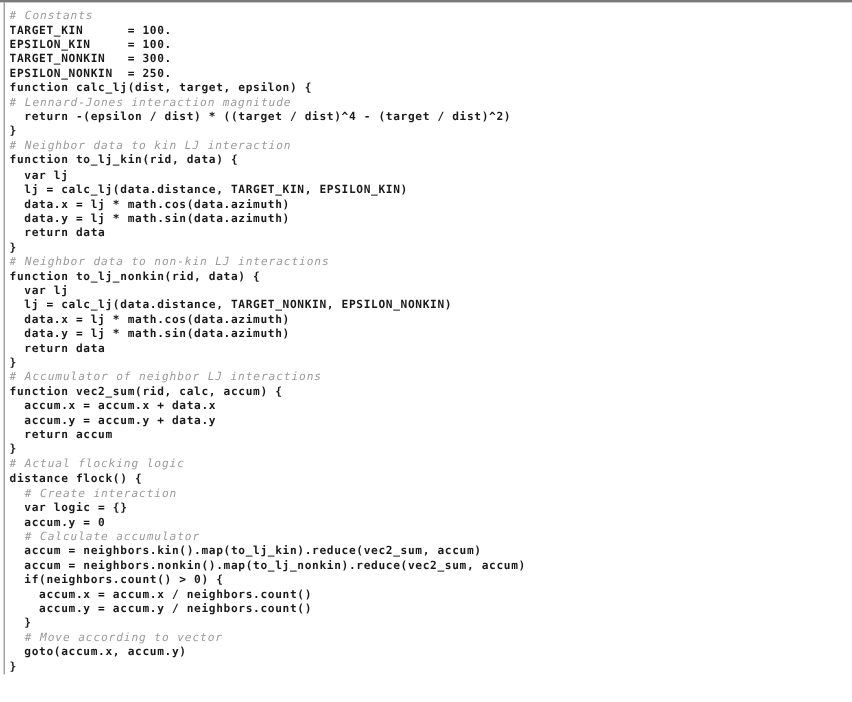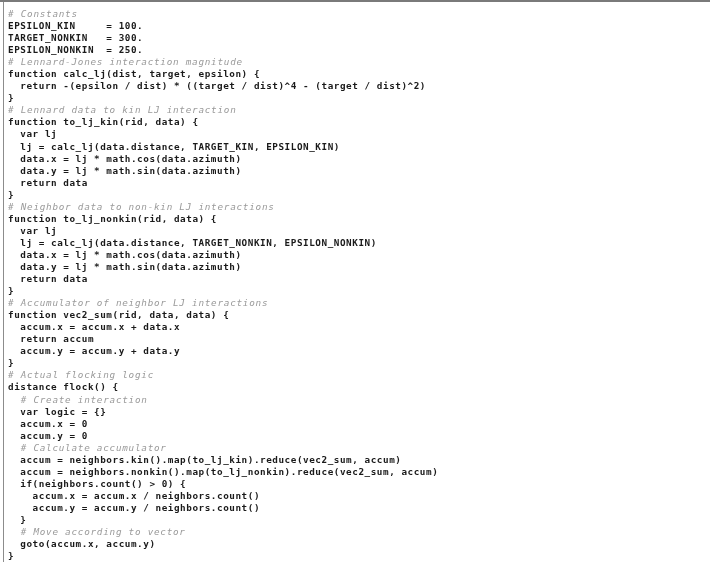--- a/index.html
+++ b/index.html
@@ -75,54 +75,54 @@
 <body>
 
 <div id="listing-frame">
 
   <div id="top-rule"></div>
 
   <div id="code-body">
     <div id="left-rule"></div>
     <div class="code-lines" id="code-lines">
         <span class="code-line comment"># Constants</span>
+        <span class="code-line">TARGET_KIN      = 100.</span>
         <span class="code-line">EPSILON_KIN     = 100.</span>
         <span class="code-line">TARGET_NONKIN   = 300.</span>
         <span class="code-line">EPSILON_NONKIN  = 250.</span>
+        <span class="code-line">function calc_lj(dist, target, epsilon) {</span>
         <span class="code-line comment"># Lennard-Jones interaction magnitude</span>
-        <span class="code-line">function calc_lj(dist, target, epsilon) {</span>
         <span class="code-line">  return -(epsilon / dist) * ((target / dist)^4 - (target / dist)^2)</span>
         <span class="code-line">}</span>
-        <span class="code-line comment"># Lennard data to kin LJ interaction</span>
+        <span class="code-line comment"># Neighbor data to kin LJ interaction</span>
         <span class="code-line">function to_lj_kin(rid, data) {</span>
         <span class="code-line">  var lj</span>
         <span class="code-line">  lj = calc_lj(data.distance, TARGET_KIN, EPSILON_KIN)</span>
         <span class="code-line">  data.x = lj * math.cos(data.azimuth)</span>
         <span class="code-line">  data.y = lj * math.sin(data.azimuth)</span>
         <span class="code-line">  return data</span>
         <span class="code-line">}</span>
         <span class="code-line comment"># Neighbor data to non-kin LJ interactions</span>
         <span class="code-line">function to_lj_nonkin(rid, data) {</span>
         <span class="code-line">  var lj</span>
         <span class="code-line">  lj = calc_lj(data.distance, TARGET_NONKIN, EPSILON_NONKIN)</span>
         <span class="code-line">  data.x = lj * math.cos(data.azimuth)</span>
         <span class="code-line">  data.y = lj * math.sin(data.azimuth)</span>
         <span class="code-line">  return data</span>
         <span class="code-line">}</span>
         <span class="code-line comment"># Accumulator of neighbor LJ interactions</span>
-        <span class="code-line">function vec2_sum(rid, data, data) {</span>
+        <span class="code-line">function vec2_sum(rid, calc, accum) {</span>
         <span class="code-line">  accum.x = accum.x + data.x</span>
+        <span class="code-line">  accum.y = accum.y + data.y</span>
         <span class="code-line">  return accum</span>
-        <span class="code-line">  accum.y = accum.y + data.y</span>
         <span class="code-line">}</span>
         <span class="code-line comment"># Actual flocking logic</span>
         <span class="code-line">distance flock() {</span>
         <span class="code-line comment">  # Create interaction</span>
         <span class="code-line">  var logic = {}</span>
-        <span class="code-line">  accum.x = 0</span>
         <span class="code-line">  accum.y = 0</span>
         <span class="code-line comment">  # Calculate accumulator</span>
         <span class="code-line">  accum = neighbors.kin().map(to_lj_kin).reduce(vec2_sum, accum)</span>
         <span class="code-line">  accum = neighbors.nonkin().map(to_lj_nonkin).reduce(vec2_sum, accum)</span>
         <span class="code-line">  if(neighbors.count() &gt; 0) {</span>
         <span class="code-line">    accum.x = accum.x / neighbors.count()</span>
         <span class="code-line">    accum.y = accum.y / neighbors.count()</span>
         <span class="code-line">  }</span>
         <span class="code-line comment">  # Move according to vector</span>
         <span class="code-line">  goto(accum.x, accum.y)</span>

